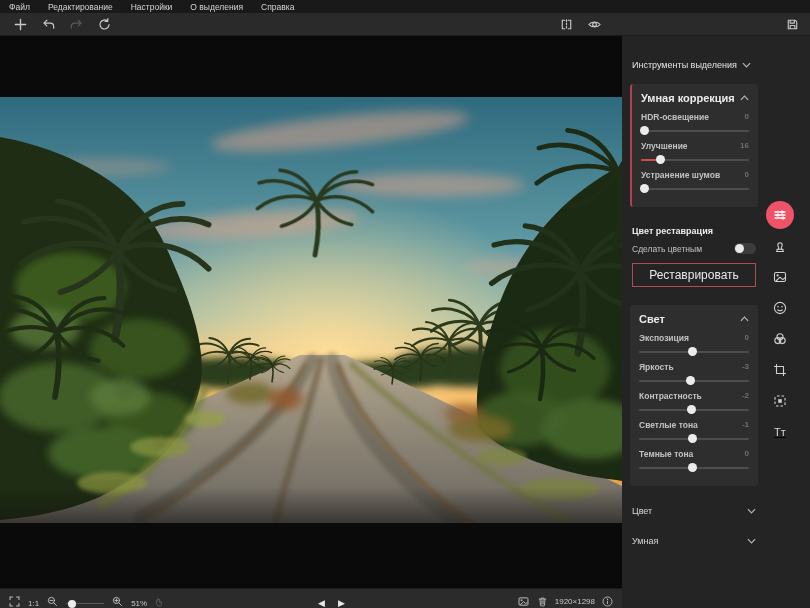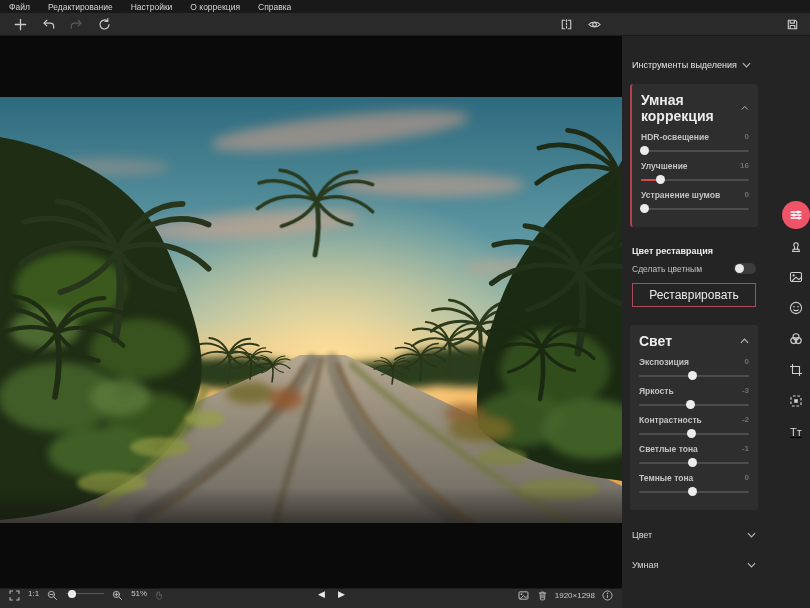--- a/index.html
+++ b/index.html
@@ -23,21 +23,21 @@
 
   .main { flex:1; display:flex; min-height:0; }
 
   
   .canvas-col { width:622px; display:flex; flex-direction:column; }
   .canvas { height:552px; background:#0a0a0a; position:relative; }
   .photo { position:absolute; top:61px; left:0; width:622px; height:426px; display:block; }
 
   
   .statusbar { height:20px; background:#2b2b2b; border-top:1px solid #1a1a1a;
-    display:flex; align-items:flex-start; gap:7px; padding:0 8px; position:relative;
+    display:flex; align-items:flex-end; gap:7px; padding:0 8px; position:relative;
     font-size:8px; color:#c6c6c6; }
   .sbtn { background:none; border:none; color:#bdbdbd; display:flex; align-items:center;
     justify-content:center; cursor:pointer; }
   .sbtn.dim { opacity:.4; }
   .nav-arrows { position:absolute; left:318px; display:flex; gap:13px; }
   .nav-arrows .sbtn { color:#e8e8e8; font-size:9px; }
   .sb-right { margin-left:auto; display:flex; align-items:center; gap:6px; }
 
   
   .slider { position:relative; height:9px; cursor:pointer; }
@@ -52,55 +52,55 @@
   .zslider .knob { position:absolute; top:0.5px; width:8px; height:8px; border-radius:50%;
     background:#ececec; }
 
   
   .panel { width:144px; background:#242424; padding:0 8px; color:#cfcfcf; overflow:hidden; }
   .sel-header { display:flex; align-items:center; gap:5px; margin:24px 2px 14px;
     color:#e3e3e3; font-size:9px; cursor:pointer; }
   .card { background:#2e2e2e; border-radius:3px; padding:8px 9px; margin-bottom:10px; }
   .card.accent { border-left:2px solid #b2404f; }
   .card-head { display:flex; justify-content:space-between; align-items:center;
-    margin-bottom:8px; color:#ececec; font-weight:bold; font-size:14px; }
+    margin-bottom:8px; color:#ececec; font-weight:bold; font-size:11px; }
   .sgroup { margin-bottom:6px;font-weight:bold; }
   .srow { display:flex; justify-content:space-between; margin-bottom:4px; }
   .slabel { color:#c2c2c2; font-size:8.5px; }
   .sval { color:#6f6f6f; font-size:8px; }
   .resto-title { font-weight:bold; color:#ececec; font-size:9px; margin:1px 0 7px; }
   .toggle-row { display:flex; justify-content:space-between; align-items:center; margin-bottom:9px; }
   .toggle { width:22px; height:11px; border-radius:6px; background:#3c3c3c; position:relative;
     cursor:pointer; }
   .toggle .tknob { position:absolute; left:1px; top:1px; width:9px; height:9px;
     border-radius:50%; background:#e8e8e8; }
   .restore-btn { width:100%; background:transparent; border:1px solid #ab4c59; color:#e8e8e8;
     font-size:12px; padding:4px 0; border-radius:0; cursor:pointer;
     font-family:"Liberation Sans", sans-serif; }
   .collapsed-row { display:flex; justify-content:space-between; align-items:center;
     padding:10px 2px; color:#d8d8d8; font-size:9px; cursor:pointer; }
 
   
   .iconbar { width:44px; background:#242424; display:flex; flex-direction:column;
-    align-items:flex-end; padding-top:165px; gap:3px;text-decoration:underline; }
+    align-items:flex-start; padding-top:165px; gap:3px;text-decoration:underline; }
   .tool { width:28px; height:28px; border-radius:50%; display:flex; align-items:center;
     justify-content:center; color:#cfcfcf; background:none; border:none; cursor:pointer; }
   .tool.active { background:#ef5368; color:#fff; }
   .tool .tt { font-size:11px; color:#d6d6d6; }
 </style>
 </head>
 <body>
 
 <div class="app">
 
   <div class="menubar">
     <span>Файл</span>
     <span>Редактирование</span>
     <span>Настройки</span>
-    <span>О коррекция</span>
+    <span>О выделения</span>
     <span>Справка</span>
   </div>
 
   <div class="toolbar">
     <button class="tbtn">
       <svg width="15" height="15" viewBox="0 0 16 16">
           <g fill="none" stroke="currentColor" stroke-width="1.4" stroke-linecap="round">
             <path d="M8,2.5 V13.5 M2.5,8 H13.5"></path>
           </g>
         </svg>

